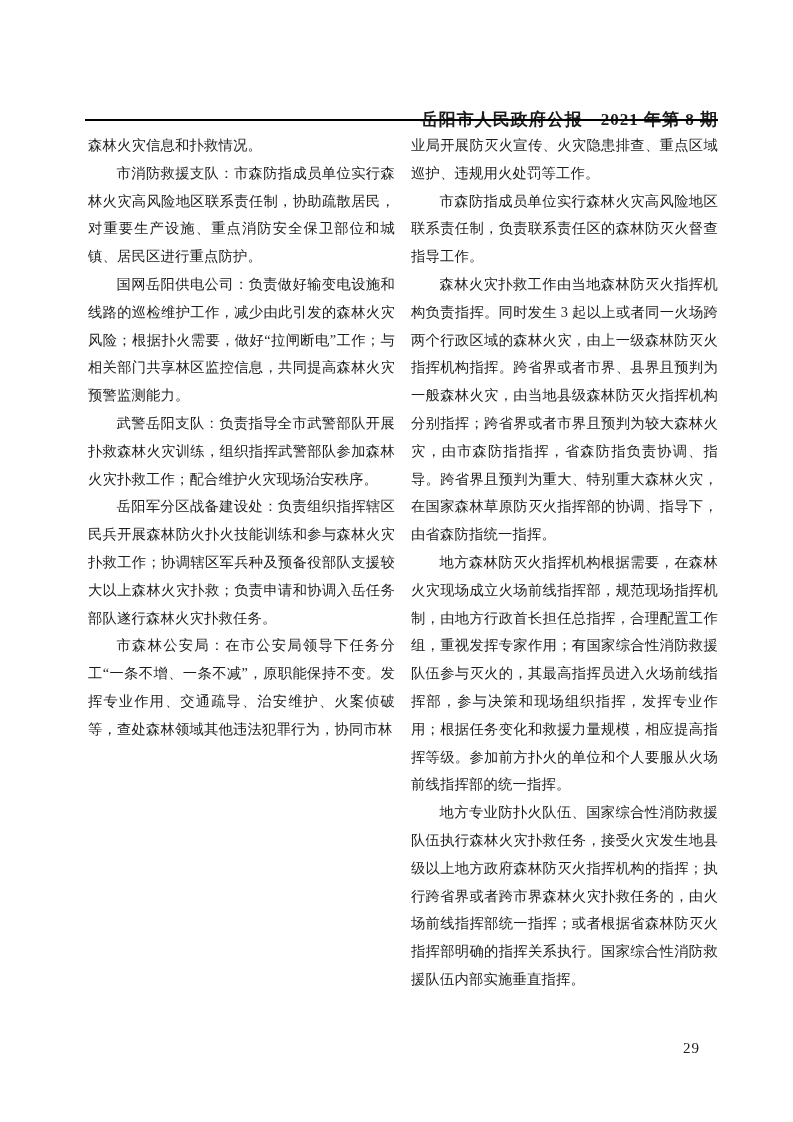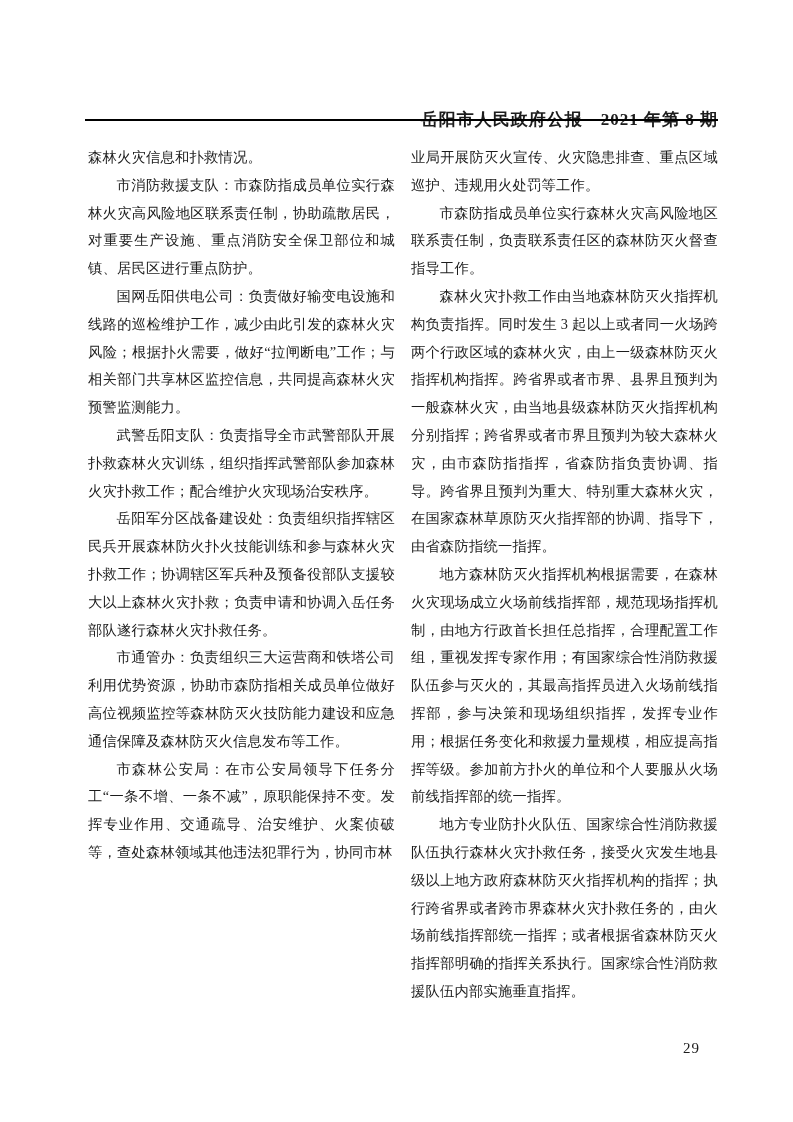--- a/index.html
+++ b/index.html
@@ -30,21 +30,21 @@
   .header-rule {
     position: absolute;
     top: 119px;
     left: 85px;
     width: 633px;
     height: 2px;
     background: #000000;
   }
   .columns {
     position: absolute;
-    top: 144px;
+    top: 132px;
     left: 88px;
     width: 630px;
     display: flex;
     gap: 16px;
   }
   .column {
     width: 307px;
     font-size: 14.3px;
     line-height: 27.8px;
     text-align: justify;
@@ -77,21 +77,20 @@
   <div class="header-title">岳阳市人民政府公报　2021 年第 8 期</div>
   <div class="header-rule"></div>
 
   <div class="columns">
     <div class="column">
         <p class="">森林火灾信息和扑救情况。</p>
         <p class="indent">市消防救援支队：市森防指成员单位实行森林火灾高风险地区联系责任制，协助疏散居民，对重要生产设施、重点消防安全保卫部位和城镇、居民区进行重点防护。</p>
         <p class="indent">国网岳阳供电公司：负责做好输变电设施和线路的巡检维护工作，减少由此引发的森林火灾风险；根据扑火需要，做好“拉闸断电”工作；与相关部门共享林区监控信息，共同提高森林火灾预警监测能力。</p>
         <p class="indent">武警岳阳支队：负责指导全市武警部队开展扑救森林火灾训练，组织指挥武警部队参加森林火灾扑救工作；配合维护火灾现场治安秩序。</p>
         <p class="indent">岳阳军分区战备建设处：负责组织指挥辖区民兵开展森林防火扑火技能训练和参与森林火灾扑救工作；协调辖区军兵种及预备役部队支援较大以上森林火灾扑救；负责申请和协调入岳任务部队遂行森林火灾扑救任务。</p>
-        <p class="indent">市通管办：负责组织三大运营商和铁塔公司利用优势资源，协助市森防指相关成员单位做好高位视频监控等森林防灭火技防能力建设和应急通信保障及森林防灭火信息发布等工作。</p>
         <p class="indent">市森林公安局：在市公安局领导下任务分工“一条不增、一条不减”，原职能保持不变。发挥专业作用、交通疏导、治安维护、火案侦破等，查处森林领域其他违法犯罪行为，协同市林</p>
       </div>
     <div class="column">
         <p class="">业局开展防灭火宣传、火灾隐患排查、重点区域巡护、违规用火处罚等工作。</p>
         <p class="indent">市森防指成员单位实行森林火灾高风险地区联系责任制，负责联系责任区的森林防灭火督查指导工作。</p>
         <p class="indent">森林火灾扑救工作由当地森林防灭火指挥机构负责指挥。同时发生 3 起以上或者同一火场跨两个行政区域的森林火灾，由上一级森林防灭火指挥机构指挥。跨省界或者市界、县界且预判为一般森林火灾，由当地县级森林防灭火指挥机构分别指挥；跨省界或者市界且预判为较大森林火灾，由市森防指指挥，省森防指负责协调、指导。跨省界且预判为重大、特别重大森林火灾，在国家森林草原防灭火指挥部的协调、指导下，由省森防指统一指挥。</p>
         <p class="indent">地方森林防灭火指挥机构根据需要，在森林火灾现场成立火场前线指挥部，规范现场指挥机制，由地方行政首长担任总指挥，合理配置工作组，重视发挥专家作用；有国家综合性消防救援队伍参与灭火的，其最高指挥员进入火场前线指挥部，参与决策和现场组织指挥，发挥专业作用；根据任务变化和救援力量规模，相应提高指挥等级。参加前方扑火的单位和个人要服从火场前线指挥部的统一指挥。</p>
         <p class="indent">地方专业防扑火队伍、国家综合性消防救援队伍执行森林火灾扑救任务，接受火灾发生地县级以上地方政府森林防灭火指挥机构的指挥；执行跨省界或者跨市界森林火灾扑救任务的，由火场前线指挥部统一指挥；或者根据省森林防灭火指挥部明确的指挥关系执行。国家综合性消防救援队伍内部实施垂直指挥。</p>
       </div>
   </div>

